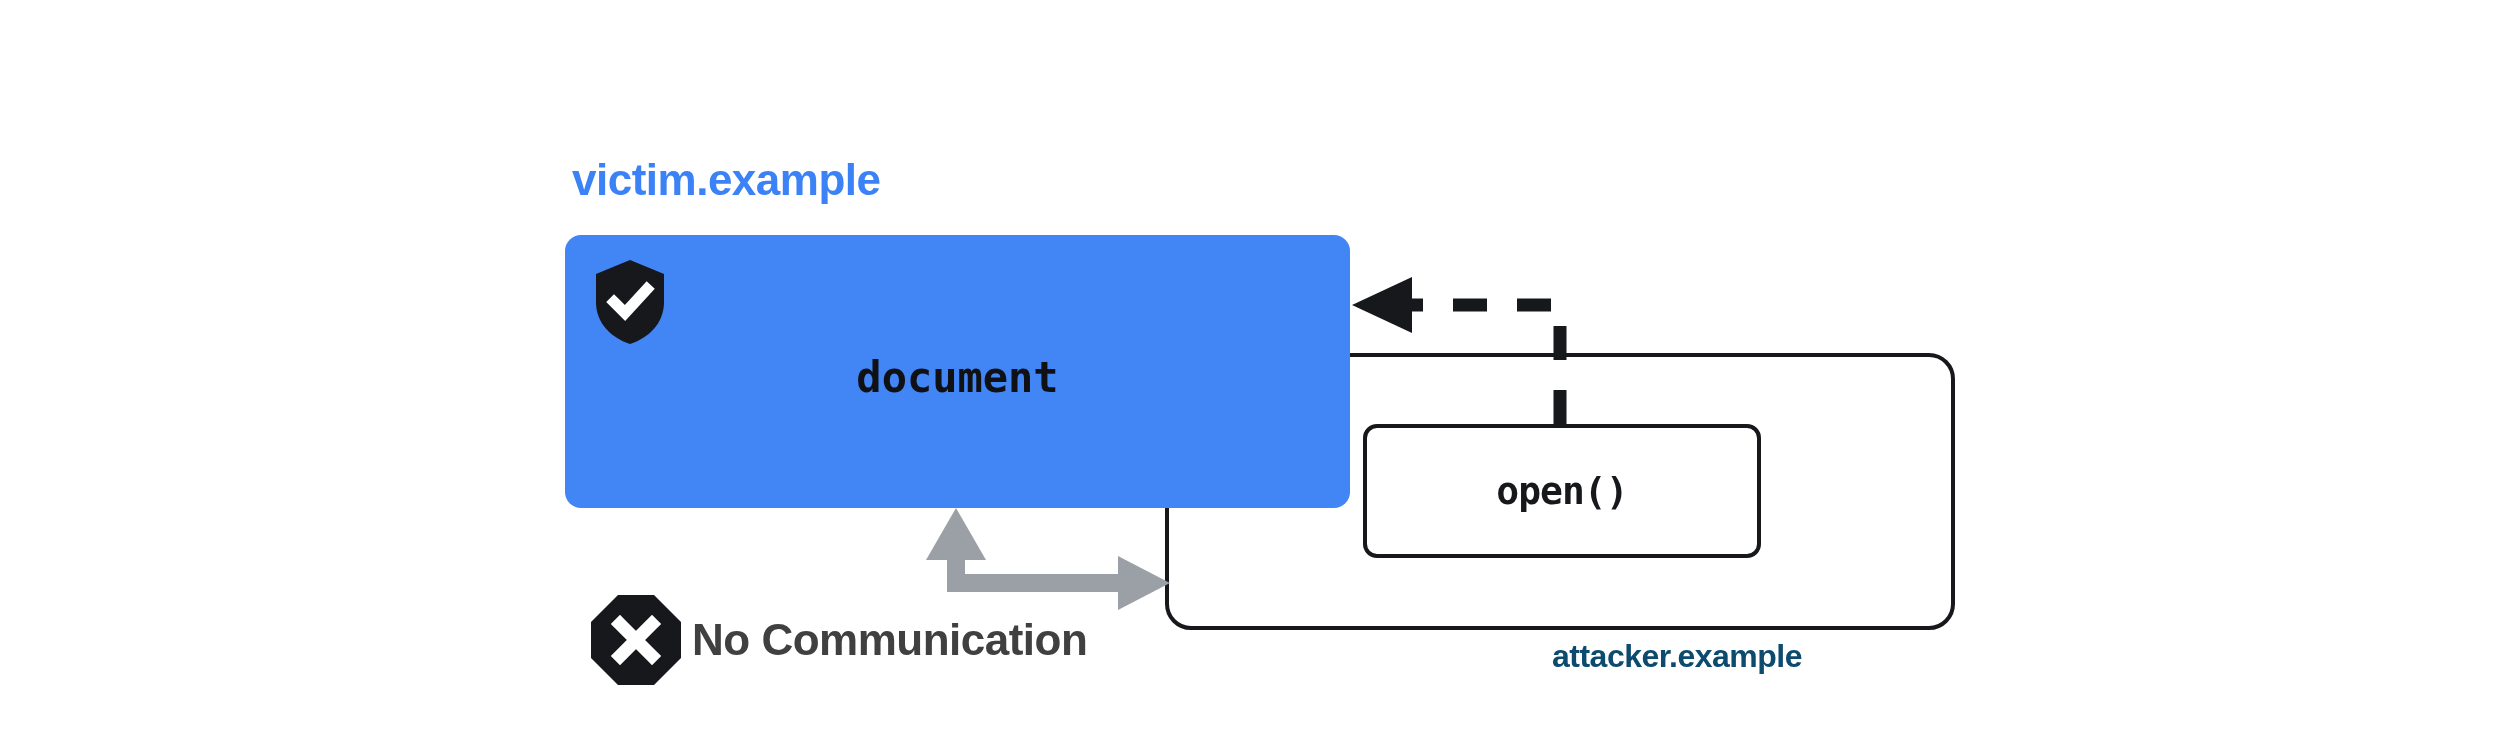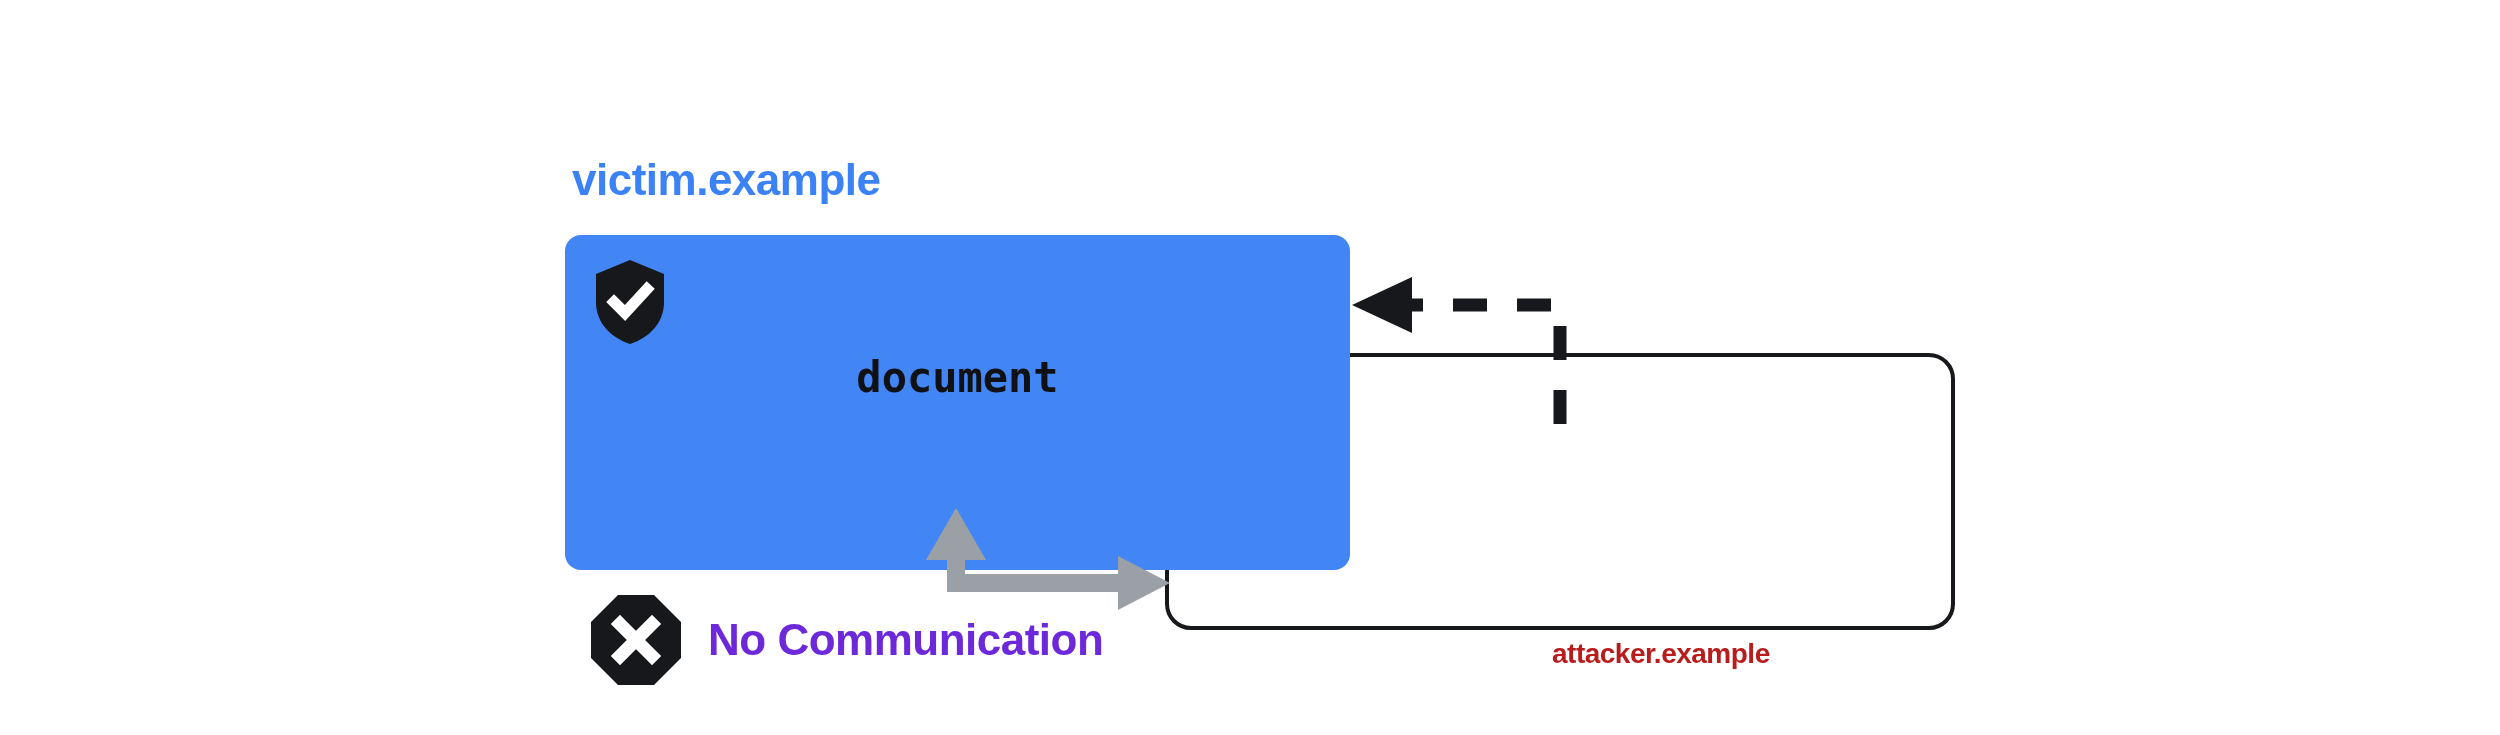--- a/index.html
+++ b/index.html
@@ -37,23 +37,23 @@
     line-height: 1;
   }
 
   
   .attacker-label {
     position: absolute;
     left: 1552px;
     top: 640px;
     font-family: "Liberation Sans", sans-serif;
     font-weight: 700;
-    font-size: 28px;
+    font-size: 32px;
     letter-spacing: -0.5px;
-    color: #b91c1c;
+    color: #0c4a6e;
     white-space: nowrap;
     line-height: 1;
   }
 
   
   .attacker-box {
     position: absolute;
     left: 1165px;
     top: 353px;
     width: 790px;
@@ -63,21 +63,21 @@
     box-sizing: border-box;
     background: transparent;
   }
 
   
   .victim-box {
     position: absolute;
     left: 565px;
     top: 235px;
     width: 785px;
-    height: 335px;
+    height: 273px;
     background: #4285f4;
     border-radius: 16px;
     box-sizing: border-box;
   }
 
   .victim-text {
     position: absolute;
     left: 0;
     top: 0;
     width: 785px;
@@ -153,23 +153,23 @@
   .nocomm-icon {
     width: 96px;
     height: 96px;
     flex: 0 0 auto;
   }
   .nocomm-label {
     font-family: "Liberation Sans", sans-serif;
     font-weight: 700;
     font-size: 44px;
     letter-spacing: -0.5px;
-    color: #6d28d9;
+    color: #404040;
     white-space: nowrap;
-    margin-left: 24px;
+    margin-left: 8px;
     line-height: 1;
   }
 </style>
 </head>
 <body>
 
 <div id="stage">
 
   <div class="victim-label">victim.example</div>
 
@@ -181,20 +181,23 @@
     <div class="victim-text">
       <div class="line">document</div>
     </div>
   </div>
 
   <svg class="shield-icon" viewBox="0 0 76 88">
     <path d="M38 2 L72 16 L72 44 C72 66 56 80 38 86 C20 80 4 66 4 44 L4 16 Z" fill="#16181c"></path>
     <path d="M22 44 L33 55 L55 31" fill="none" stroke="#ffffff" stroke-width="11" stroke-linecap="square" stroke-linejoin="miter"></path>
   </svg>
 
+  <div class="open-box">
+    <span class="open-label">open()</span>
+  </div>
 
   <svg class="dashed-layer" viewBox="0 0 2500 735">
     <path d="M1560 424 L1560 305 L1400 305" fill="none" stroke="#16181c" stroke-width="13" stroke-dasharray="34 30" stroke-linecap="butt"></path>
     <polygon points="1352,305 1412,277 1412,333" fill="#16181c"></polygon>
   </svg>
 
   <svg class="gray-layer" viewBox="0 0 2500 735">
     <path d="M956 580 L956 578" fill="none" stroke="#9aa0a6" stroke-width="0"></path>
     <path d="M956 578 L956 583 L1128 583" fill="none" stroke="#9aa0a6" stroke-width="18" stroke-linecap="butt"></path>
     <path d="M956 583 L956 540" fill="none" stroke="#9aa0a6" stroke-width="18"></path>

